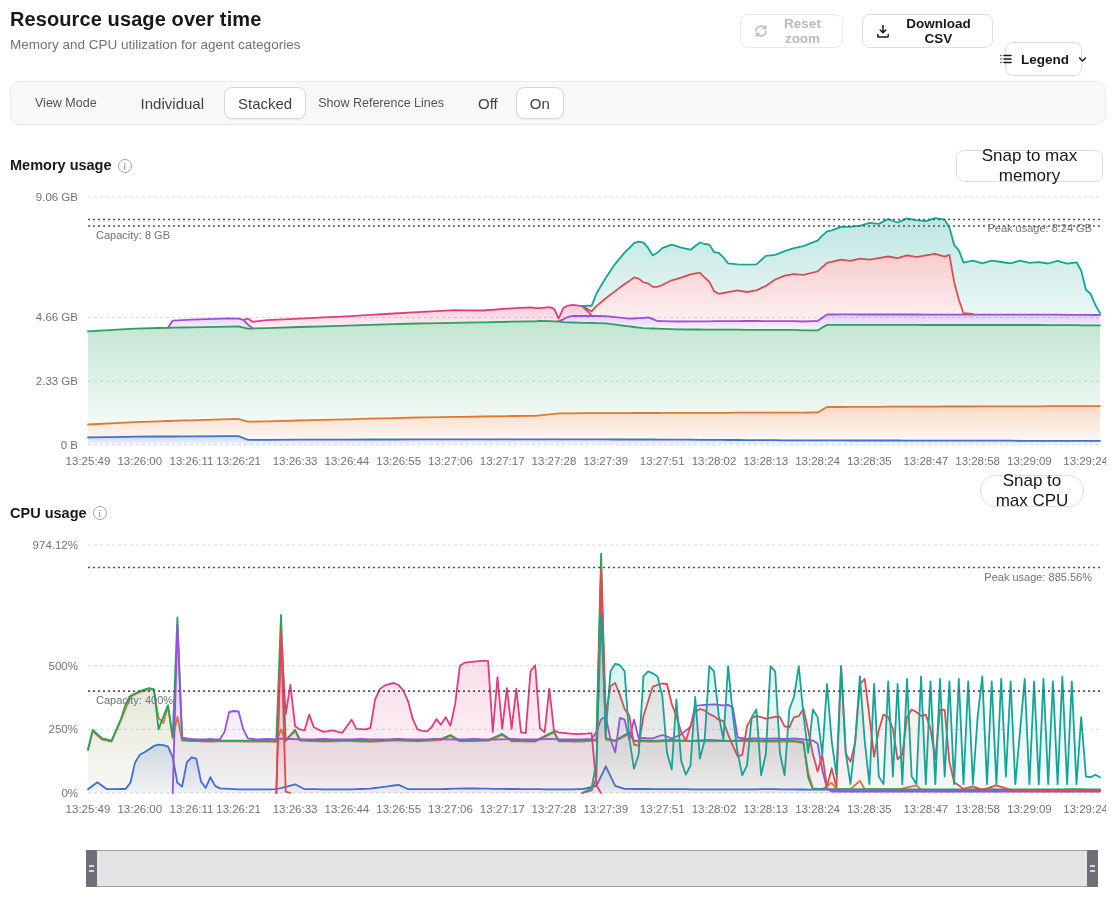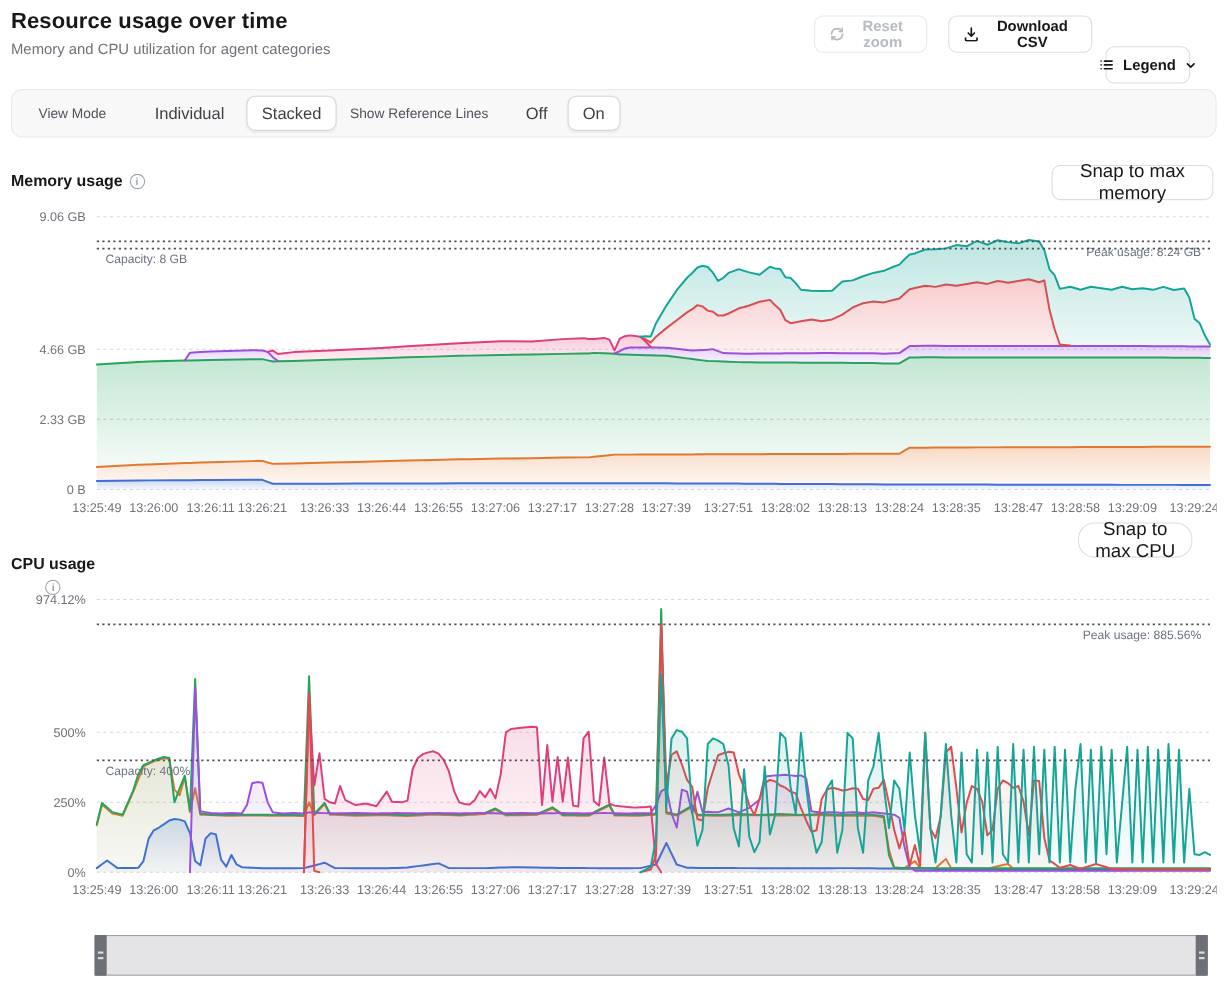--- a/index.html
+++ b/index.html
@@ -77,21 +77,21 @@
 
   <div class="controls-bar">
     <span class="ctl-label">View Mode</span>
     <span class="pill" style="margin-left:18px;">Individual</span>
     <span class="pill active" style="margin-left:6px;">Stacked</span>
     <span class="ctl-label" style="">Show Reference Lines</span>
     <span class="pill" style="margin-left:8px;">Off</span>
     <span class="pill active" style="margin-left:4px;">On</span>
   </div>
 
-  <div class="section-title" style="left:10px;top:157px;">
+  <div class="section-title" style="left:10px;top:157px;align-items:flex-end;">
     <span>Memory usage</span>
     <span class="info-icon">i</span>
   </div>
   <button class="snap-btn" style="left:956px;top:150px;width:147px;">Snap to max memory</button>
 
   <svg id="chart-0" class="chart-svg" style="top:185px;" viewBox="0 0 1096 292">
       <defs>
         <linearGradient id="grad-0-0" x1="0" y1="0" x2="0" y2="1">
           <stop offset="0%" stop-color="#3e6ed8" stop-opacity="0.28"></stop>
           <stop offset="100%" stop-color="#3e6ed8" stop-opacity="0.05"></stop>
@@ -171,21 +171,21 @@
         <path d="M572.2 121.1 L576.9 120.7 L581.6 120.9 L586.4 108.8 L595.8 92.8 L605.2 78.8 L614.6 67.5 L619.3 63.2 L624.0 58.2 L628.7 56.6 L633.4 57.7 L638.1 62.9 L642.8 70.4 L647.5 67.6 L652.3 63.1 L661.7 59.7 L666.4 61.2 L671.1 62.6 L680.5 64.7 L689.9 57.5 L694.6 59.0 L699.3 59.6 L704.0 67.1 L708.7 67.8 L713.4 72.4 L718.1 78.4 L727.6 79.4 L737.0 79.6 L746.4 79.4 L755.8 70.9 L765.2 69.9 L774.6 66.1 L784.0 63.1 L793.5 61.2 L802.9 57.3 L807.6 55.6 L812.3 50.7 L817.0 46.4 L821.7 45.4 L831.1 41.8 L840.5 41.6 L849.9 40.8 L859.4 37.8 L868.8 38.9 L878.2 34.0 L887.6 37.5 L897.0 33.4 L901.7 34.3 L906.4 35.1 L915.8 36.2 L925.3 33.2 L934.7 34.6 L939.4 42.5 L944.1 59.8 L948.8 65.3 L953.5 77.6 L962.9 75.7 L972.3 78.4 L981.7 75.7 L991.2 77.0 L1000.6 78.4 L1010.0 75.7 L1019.4 77.9 L1028.8 77.1 L1038.2 78.5 L1047.6 75.8 L1057.1 78.6 L1066.5 77.3 L1071.2 85.5 L1075.9 104.7 L1080.6 108.8 L1085.3 119.8 L1090.0 128.1" fill="none" stroke="#15a596" stroke-width="1.8" stroke-linejoin="round" stroke-linecap="round"></path>
       </g>
       <g>
         <line x1="78" x2="1090" y1="34.44591611479029" y2="34.44591611479029" stroke="#52525b" stroke-width="1.6" stroke-dasharray="2 3"></line>
         <text x="1082" y="47.44591611479029" text-anchor="end" font-size="11" fill="#6b7280">Peak usage: 8.24 GB</text>
         <line x1="78" x2="1090" y1="41.015452538631365" y2="41.015452538631365" stroke="#52525b" stroke-width="1.6" stroke-dasharray="2 3"></line>
         <text x="86" y="54.015452538631365" text-anchor="start" font-size="11" fill="#6b7280">Capacity: 8 GB</text>
       </g>
     </svg>
 
-  <div class="section-title" style="left:10px;top:505px;flex-direction:column;">
+  <div class="section-title" style="left:10px;top:505px;">
     <span>CPU usage</span>
     <span class="info-icon">i</span>
   </div>
   <button class="snap-btn" style="left:980px;top:475px;width:104px;border-radius:15px;">Snap to max CPU</button>
 
   <svg id="chart-1" class="chart-svg" style="top:533px;" viewBox="0 0 1096 292">
       <defs>
         <linearGradient id="grad-1-0" x1="0" y1="0" x2="0" y2="1">
           <stop offset="0%" stop-color="#e8772e" stop-opacity="0.2"></stop>
           <stop offset="100%" stop-color="#e8772e" stop-opacity="0.03"></stop>

